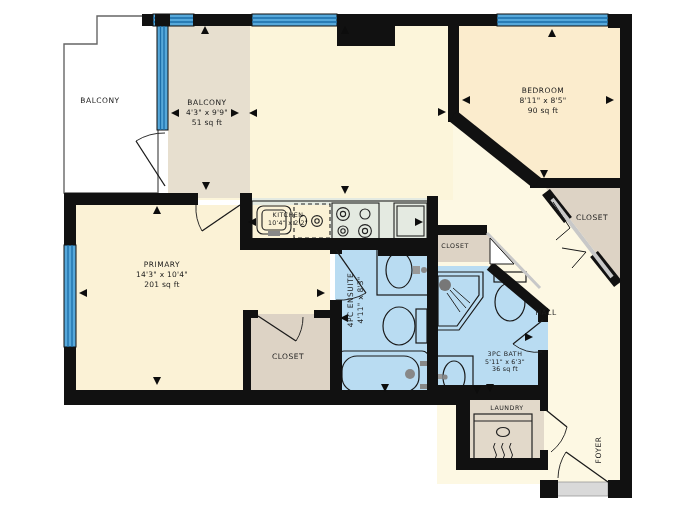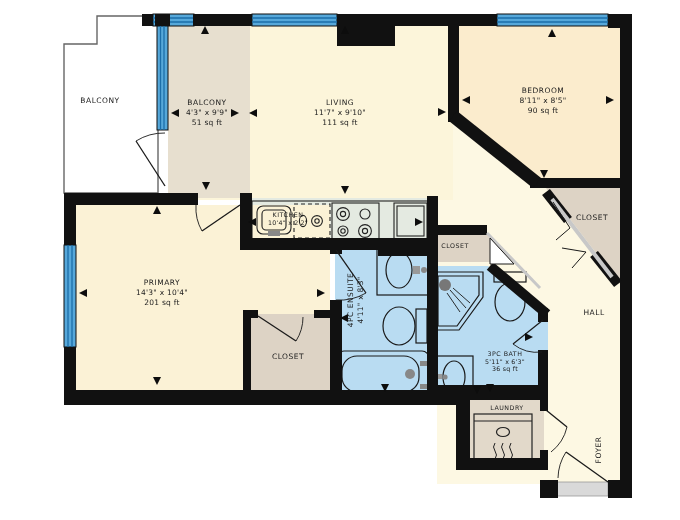--- a/index.html
+++ b/index.html
@@ -261,38 +261,33 @@
 <div class="lbl" style="left:100px;top:101px">
   <div class="nm">BALCONY</div>
 </div>
 
 <div class="lbl" style="left:207px;top:113px">
   <div class="nm">BALCONY</div>
   <div>4'3" x 9'9"</div>
   <div>51 sq ft</div>
 </div>
 
-<div class="lbl" style="left:340px;top:113px">
-  <div class="nm">LIVING</div>
-  <div>11'7" x 9'10"</div>
-  <div>111 sq ft</div>
-</div>
 
 <div class="lbl" style="left:543px;top:101px">
   <div class="nm">BEDROOM</div>
   <div>8'11" x 8'5"</div>
   <div>90 sq ft</div>
 </div>
 
 <div class="lbl sm" style="left:288px;top:219px">
   <div class="nm">KITCHEN</div>
   <div>10'4" x 2'2"</div>
 </div>
 
-<div class="lbl" style="left:162px;top:293px">
+<div class="lbl" style="left:162px;top:275px">
   <div class="nm">PRIMARY</div>
   <div>14'3" x 10'4"</div>
   <div>201 sq ft</div>
 </div>
 
 <div class="lbl" style="left:288px;top:357px">
   <div class="nm">CLOSET</div>
 </div>
 
 <div class="lbl v" style="left:356px;top:300px">
@@ -307,21 +302,21 @@
 <div class="lbl sm" style="left:505px;top:361px">
   <div class="nm">3PC BATH</div>
   <div>5'11" x 6'3"</div>
   <div>36 sq ft</div>
 </div>
 
 <div class="lbl" style="left:592px;top:218px">
   <div class="nm">CLOSET</div>
 </div>
 
-<div class="lbl" style="left:594px;top:313px">
+<div class="lbl" style="left:546px;top:313px">
   <div class="nm">HALL</div>
 </div>
 
 <div class="lbl sm" style="left:507px;top:408px">
   <div class="nm">LAUNDRY</div>
 </div>
 
 <div class="lbl v" style="left:599px;top:450px">
   <div class="nm">FOYER</div>
 </div>

